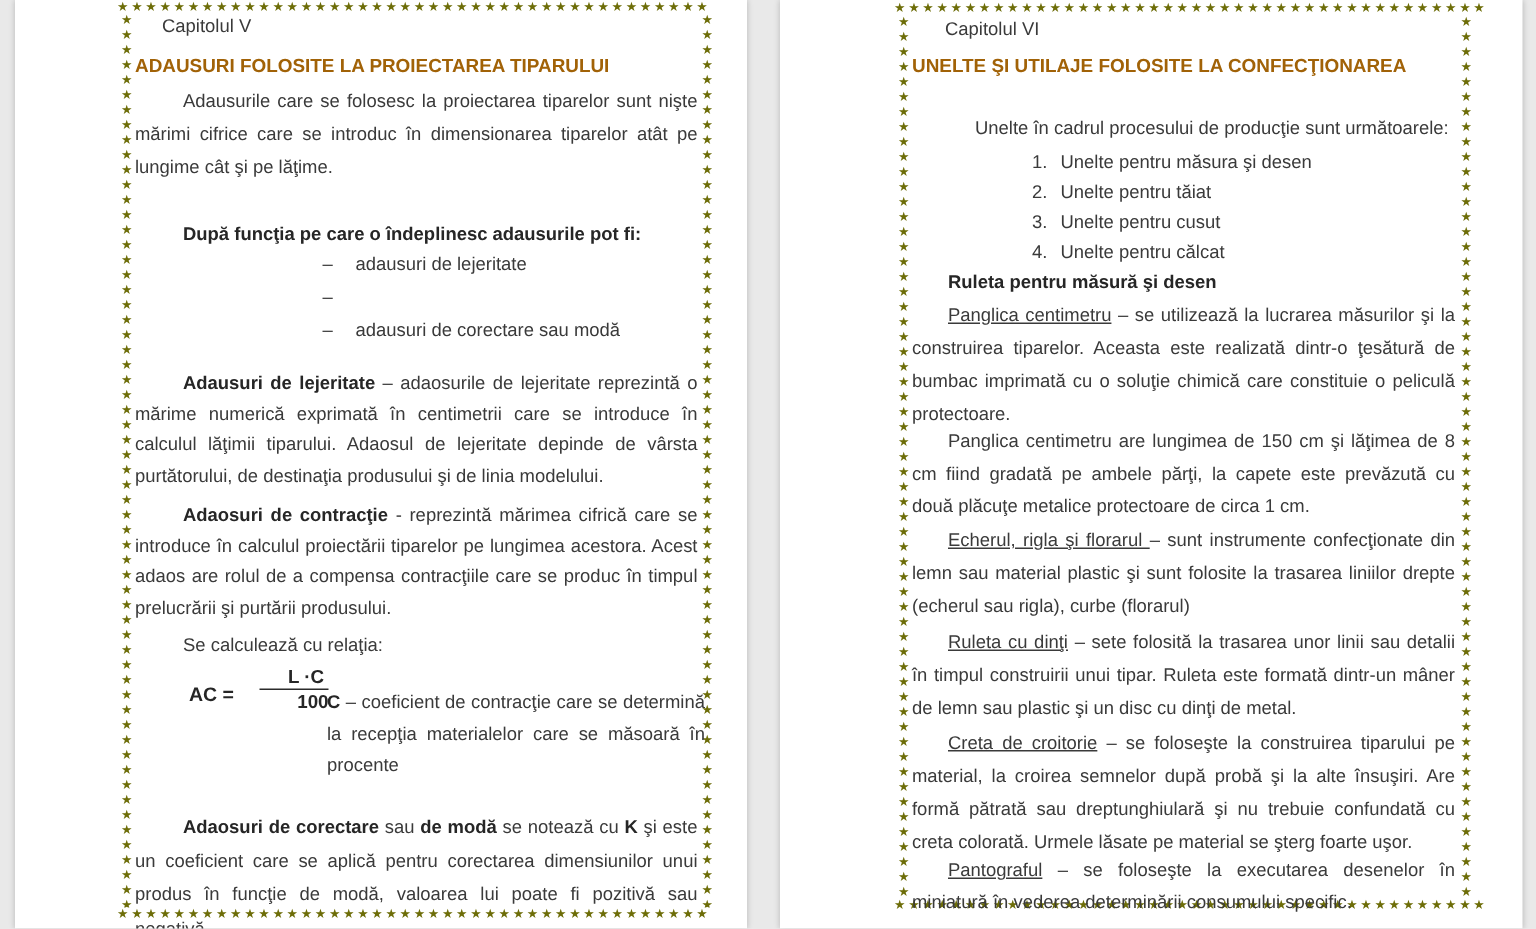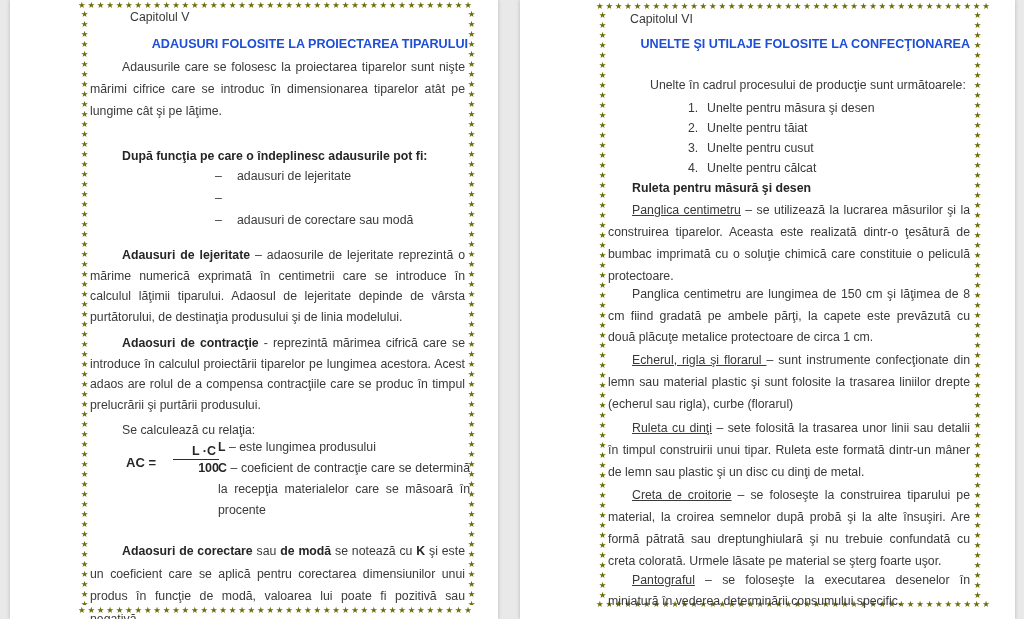--- a/index.html
+++ b/index.html
@@ -18,21 +18,21 @@
   .stars.h{letter-spacing:1.8px;line-height:10px;white-space:nowrap;height:10px}
   .stars.v{line-height:10px;white-space:pre;width:11px;text-align:center}
 
   .txt{position:absolute;font-size:12.3px;line-height:21px}
   .j{text-align:justify}
   .b{font-weight:bold;color:#262626}
   .u{text-decoration:underline}
   .ind-l{text-indent:32px}
   .ind-r{text-indent:24px}
 
-  .title{font-weight:bold;color:#1d4ed8;font-size:12.6px;text-align:right;line-height:15px}
+  .title{font-weight:bold;color:#a16207;font-size:12.6px;text-align:left;line-height:15px}
 
   .dash-list .row{display:flex;line-height:22px}
   .dash-list .dash{width:22px}
   .num-list .row{display:flex;line-height:20px}
   .num-list .num{width:19px}
 
   .frac{position:absolute;left:163px;top:444px;width:46px;text-align:right;font-weight:bold;color:#262626;font-size:12.5px}
   .frac .fnum{display:block;border-bottom:1.5px solid #2b2b2b;padding:0 3px 1px 3px;line-height:14px}
   .frac .fden{display:block;line-height:16px}
 </style>
@@ -156,21 +156,21 @@
 ★
 ★
 ★
 ★
 ★
 ★
 ★
 ★
 ★</div>
 
-  <div class="txt" style="left:120px;top:7px">Capitolul V</div>
+  <div class="txt" style="left:98px;top:7px">Capitolul V</div>
 
   <div class="txt title" style="left:80px;top:37px;width:378px">ADAUSURI FOLOSITE LA PROIECTAREA TIPARULUI</div>
 
   <div class="txt j ind-l" style="left:80px;top:56px;width:375px;line-height:22px">Adausurile care se folosesc la proiectarea tiparelor sunt nişte mărimi cifrice care se introduc în dimensionarea tiparelor atât pe lungime cât şi pe lăţime.</div>
 
   <div class="txt b" style="left:112px;top:146px">După funcţia pe care o îndeplinesc adausurile pot fi:</div>
 
   <div class="txt dash-list" style="left:205px;top:165px">
     <div class="row">
         <span class="dash">–</span>
@@ -194,23 +194,20 @@
   </div>
 
   <div class="txt" style="left:112px;top:420px">Se calculează cu relaţia:</div>
 
   <div class="txt b" style="left:116px;top:452px;font-size:13px">AC =</div>
   <span class="frac">
     <span class="fnum">L ·C</span>
     <span class="fden">100</span>
   </span>
 
-  <div class="txt" style="left:208px;top:437px">
-    <span class="b">L</span><span> – este lungimea produsului</span>
-  </div>
   <div class="txt j" style="left:208px;top:458px;width:252px">
     <span class="b">C</span><span> – coeficient de contracţie care se determină la recepţia materialelor care se măsoară în procente</span>
   </div>
 
   <div class="txt j ind-l" style="left:80px;top:540px;width:375px;line-height:22.5px">
     <span class="b">Adaosuri de corectare</span><span> sau </span><span class="b">de modă</span><span> se notează cu </span><span class="b">K</span><span> şi este un coeficient care se aplică pentru corectarea dimensiunilor unui produs în funcţie de modă, valoarea lui poate fi pozitivă sau negativă.</span>
   </div>
 </div>
 
 <div class="page" id="page-right">

